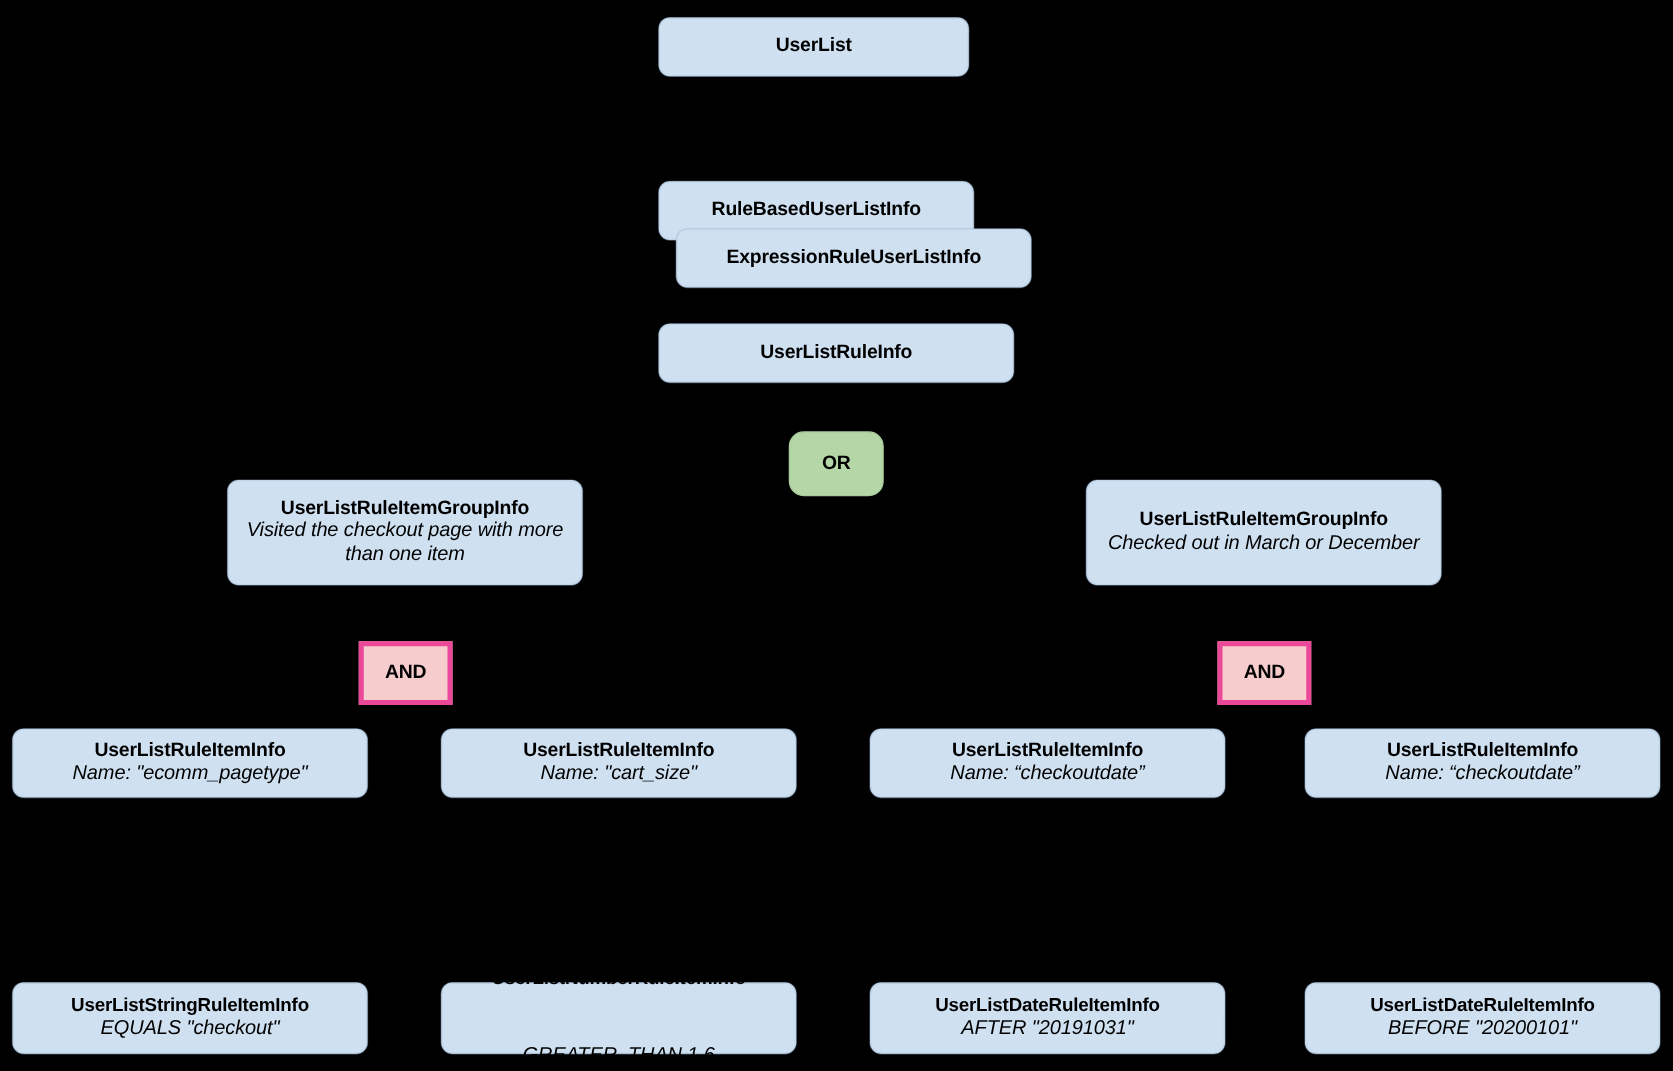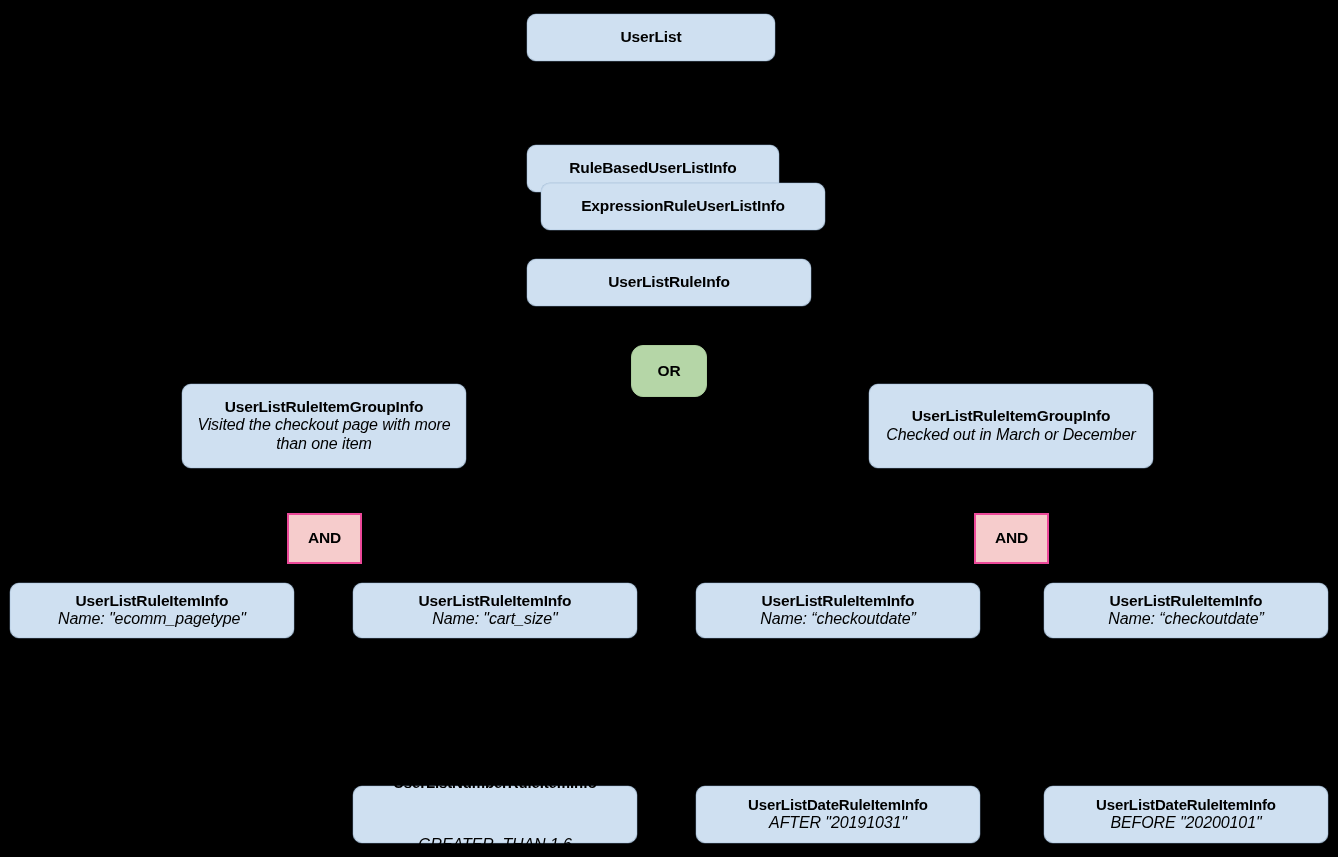--- a/index.html
+++ b/index.html
@@ -41,21 +41,21 @@
   }
 
   .node.green {
     background: #b5d6a7;
     border: 1px solid #a9cc9b;
     border-radius: 12px;
   }
 
   .node.pink {
     background: #f6cccc;
-    border: 2px solid #ec4899;
+    border: 4px solid #ec4899;
     border-radius: 0;
   }
 
   .node .title {
     font-weight: bold;
     font-size: 15.5px;
     letter-spacing: -0.15px;
     white-space: nowrap;
   }
 
@@ -165,20 +165,24 @@
   <div class="node blue" style="left:696px; top:583px; width:284px; height:55px;">
     <div class="title">UserListRuleItemInfo</div>
     <div class="subtitle">Name: “checkoutdate”</div>
   </div>
 
   <div class="node blue" style="left:1044px; top:583px; width:284px; height:55px;">
     <div class="title">UserListRuleItemInfo</div>
     <div class="subtitle">Name: “checkoutdate”</div>
   </div>
 
+  <div class="node blue" style="left:10px; top:786px; width:284px; height:57px;">
+    <div class="title small">UserListStringRuleItemInfo</div>
+    <div class="subtitle">EQUALS "checkout"</div>
+  </div>
 
   <div class="node blue" style="left:353px; top:786px; width:284px; height:57px;gap:45px;">
     <div class="title small">UserListNumberRuleItemInfo</div>
     <div class="subtitle">GREATER_THAN 1.6</div>
   </div>
 
   <div class="node blue" style="left:696px; top:786px; width:284px; height:57px;">
     <div class="title small">UserListDateRuleItemInfo</div>
     <div class="subtitle">AFTER "20191031"</div>
   </div>

